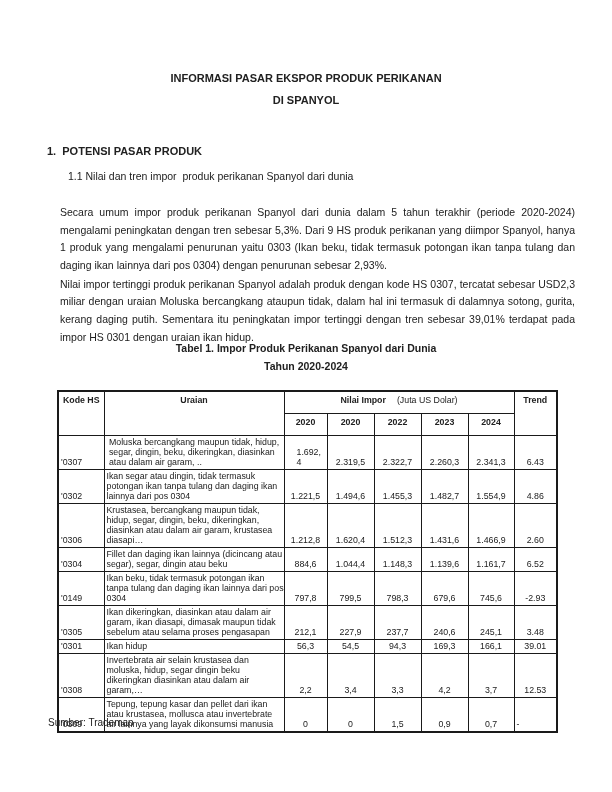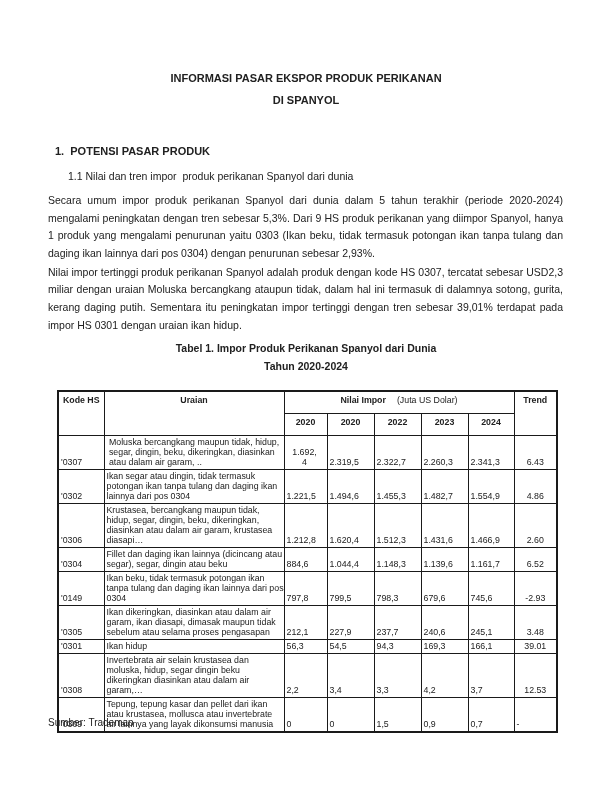--- a/index.html
+++ b/index.html
@@ -6,27 +6,27 @@
   .page{
     position:relative;width:612px;height:792px;background:#ffffff;
     font-family:"Liberation Sans",sans-serif;color:#212121;overflow:hidden;
   }
   .doc-title{
     position:absolute;top:67px;left:0;right:0;text-align:center;
     font-weight:bold;font-size:11px;line-height:22px;
   }
   .h1{
     position:absolute;top:145px;left:47px;font-weight:bold;font-size:11px;
-    line-height:13px;white-space:pre;margin-left:8px;
+    line-height:13px;white-space:pre;
   }
   .h2{
     position:absolute;top:169px;left:68px;font-size:10.5px;line-height:14px;white-space:pre;
   }
   .para{
-    position:absolute;left:48px;width:515px;margin:0;
+    position:absolute;left:48px;width:515px;margin:12px;
     font-size:10.5px;line-height:17.7px;text-align:justify;
   }
   .para1{top:192px;}
   .para2{top:263.5px;}
   .caption{
     position:absolute;top:339px;left:0;right:0;text-align:center;
     font-weight:bold;font-size:10.5px;line-height:18px;
   }
   table.imp{
     position:absolute;top:390px;left:57px;
@@ -38,22 +38,22 @@
     font-size:8.8px;line-height:10px;color:#212121;
   }
   table.imp thead th{
     font-weight:bold;vertical-align:top;text-align:center;padding:3px 1px 8px;
   }
   th.kodeh{text-align:left;padding-left:2px;}
   .unit{font-weight:normal;margin-left:11px;}
   table.imp tbody td{vertical-align:bottom;padding:1px 2px 2px;}
   td.kode{text-align:left;padding-left:1px;}
   td.uraian{white-space:pre;padding-left:2px;}
-  td.val{text-align:left;padding-right:4px;white-space:pre-line;}
-  td.val.ml{text-align:center;padding-left:0;}
+  td.val{text-align:center;padding-right:4px;white-space:pre-line;}
+  td.val.ml{text-align:left;padding-left:12px;}
   td.trend{text-align:center;}
   td.trend.dash{text-align:left;padding-left:2px;}
   table.imp tbody tr:last-child td{}
   .source{
     position:absolute;top:716.5px;left:48px;font-size:10px;line-height:11px;
   }
 </style>
 </head>
 <body>
 

